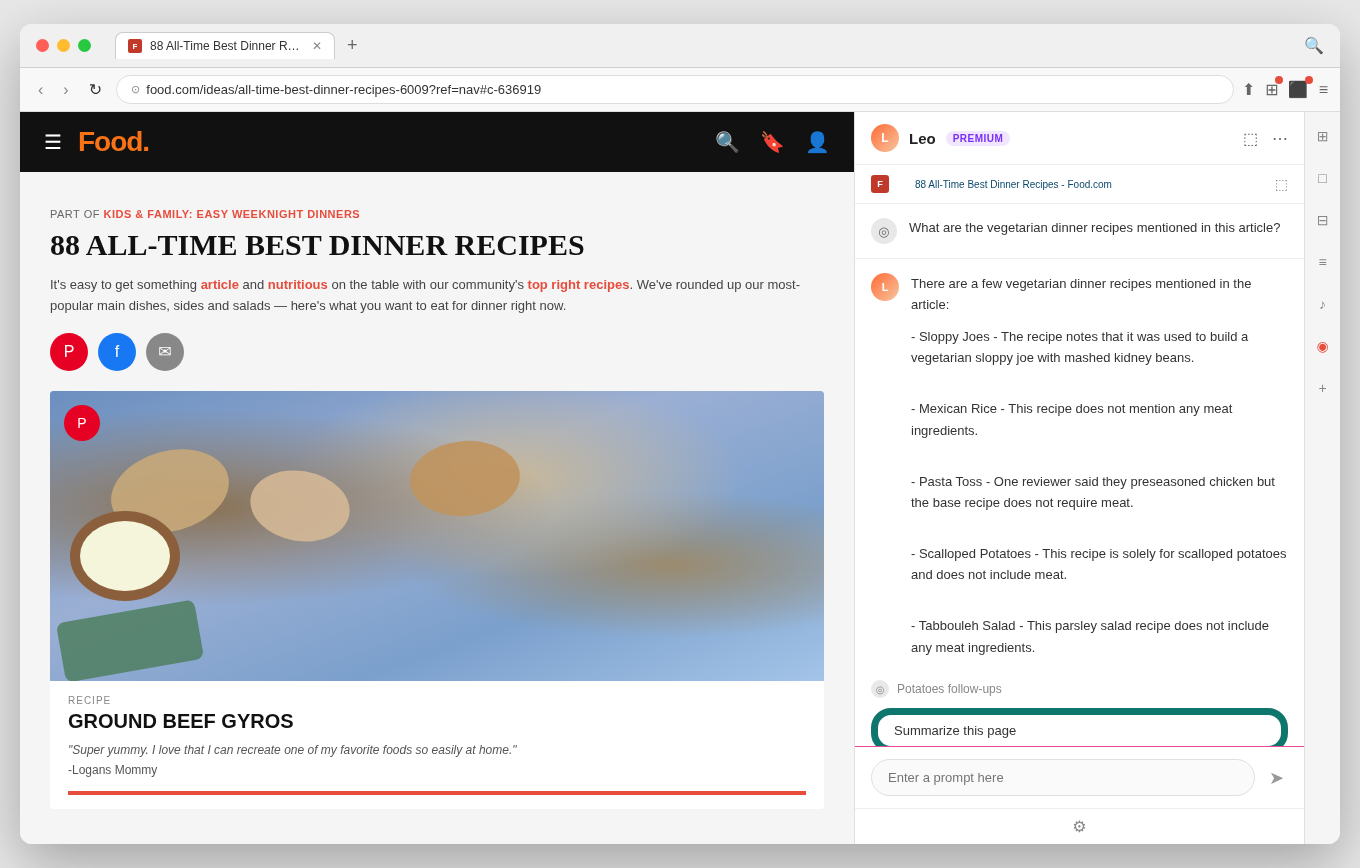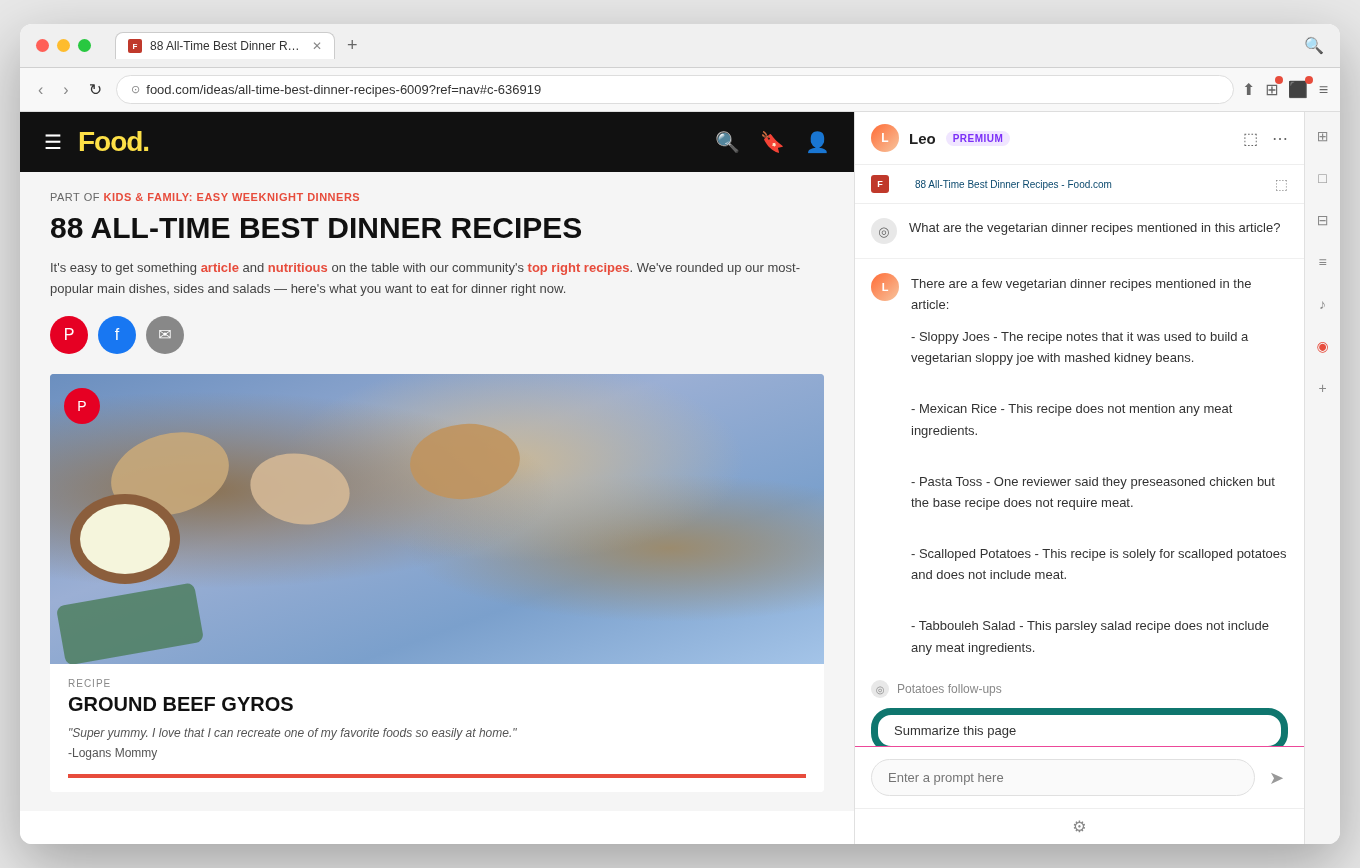--- a/index.html
+++ b/index.html
@@ -183,52 +183,53 @@
       font-size: 20px;
       cursor: pointer;
     }
     .food-logo {
       font-size: 28px;
       font-weight: 900;
       color: #fff;
       letter-spacing: -1px;
     }
     .food-logo span {
-      color: #fde047;
+      color: #f97316;
       margin-top: 36px;
     }
     .food-nav-icons {
       display: flex;
       gap: 20px;
       color: #fff;
       font-size: 20px;
     }
 
     
     .article-body {
-      padding: 19px 30px;
+      padding: 36px 30px;
       background: #f5f5f5;
     }
 
     .breadcrumb-text {
       font-size: 11px;
       color: #666;
       margin-bottom: 8px;
       text-transform: uppercase;
       letter-spacing: 0.5px;
     }
     .breadcrumb-text span.link { color: #e74c3c; font-weight: 600; }
 
     .article-title {
       font-size: 30px;
       font-weight: 900;
       color: #111;
       line-height: 1.1;
       margin-bottom: 14px;
       text-transform: uppercase;
+      font-family: Liberation Serif, serif;
     }
 
     .article-desc {
       font-size: 13px;
       color: #444;
       line-height: 1.6;
       margin-bottom: 16px;
     }
     .article-desc span.hl { color: #e74c3c; font-weight: 600; }
 

